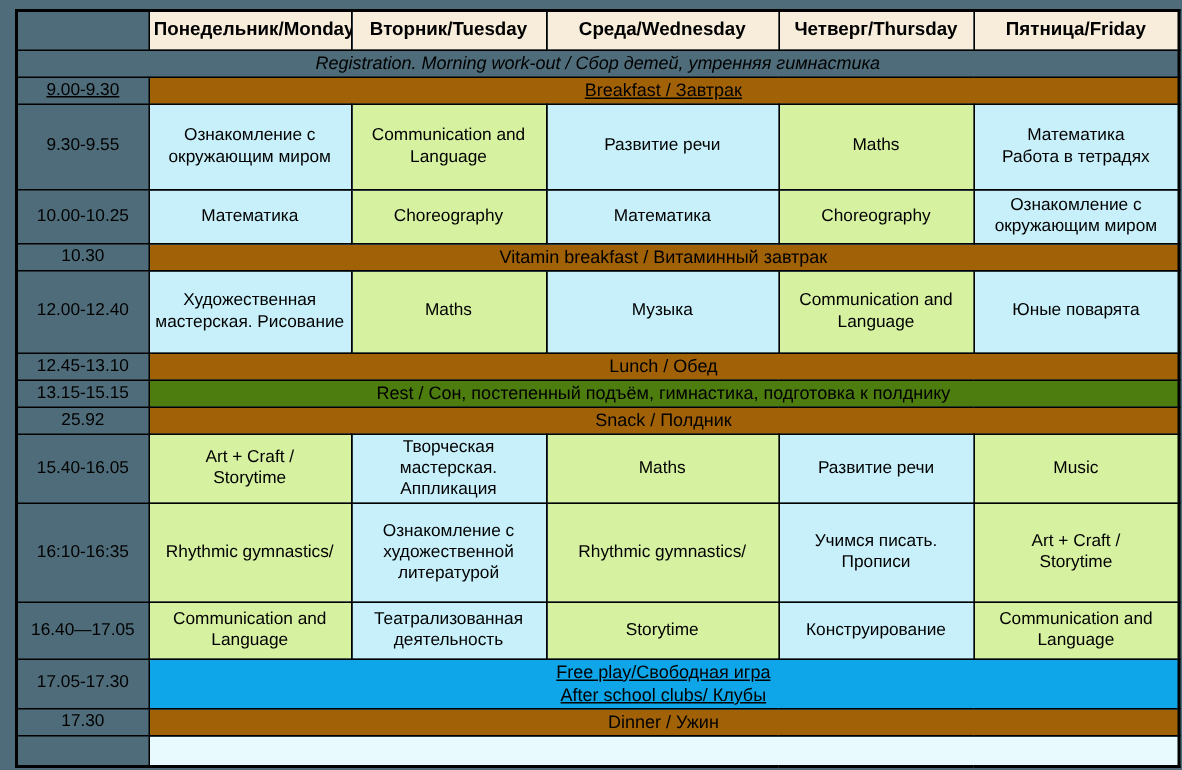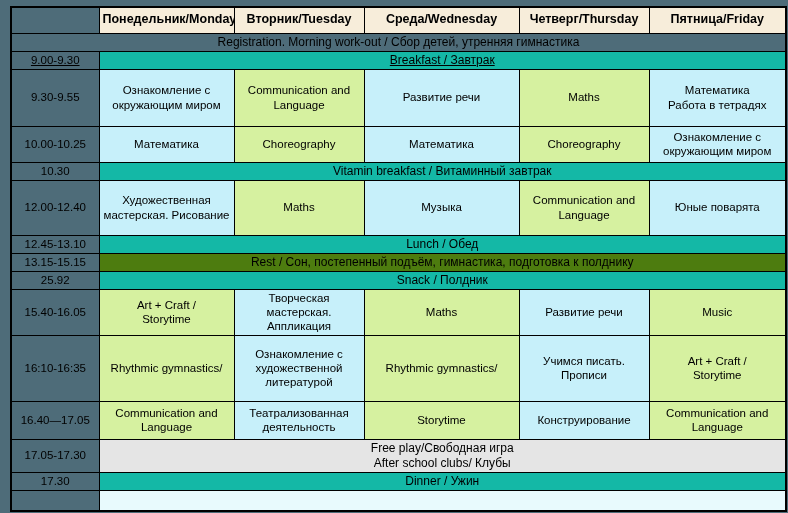--- a/index.html
+++ b/index.html
@@ -27,25 +27,25 @@
     vertical-align: middle;
     font-size: 11.5px;
     line-height: 1.25;
     padding: 1px 3px;
     white-space: pre-line;
     overflow: hidden;
     box-sizing: border-box;
   }
   td.slate    { background: #4E6C79; }
   td.cream    { background: #F7EDDA; font-weight: bold; font-size: 12.5px; }
-  td.pink     { background: #14b8a6; }
+  td.pink     { background: #a16207; }
   td.blue     { background: #C7F0FA; }
   td.green    { background: #D6F1A0; }
   td.lavender { background: #4d7c0f; }
-  td.wheat    { background: #e5e5e5; }
+  td.wheat    { background: #0ea5e9; text-decoration: underline; }
   td.pale     { background: #E8FAFD; }
   td.time     { font-size: 11.5px; }
   td.band     { font-size: 12px; }
   td.cls      { font-size: 11.5px; }
 </style>
 </head>
 <body>
 
 <div>
   <table>
@@ -59,21 +59,21 @@
     </colgroup>
     <tbody>
         <tr style="height: 26px; margin-left: 34px;">
           <td class="slate"></td>
           <td class="cream">Понедельник/Monday</td>
           <td class="cream">Вторник/Tuesday</td>
           <td class="cream">Среда/Wednesday</td>
           <td class="cream">Четверг/Thursday</td>
           <td class="cream">Пятница/Friday</td>
         </tr>
-        <tr style="height: 14px;">
+        <tr style="height: 14px; font-style: italic;">
           <td class="slate band" colspan="6">Registration. Morning work-out / Сбор детей, утренняя гимнастика</td>
         </tr>
         <tr style="height: 14px; text-decoration: underline;">
           <td class="slate time">9.00-9.30</td>
           <td class="pink band" colspan="5">Breakfast / Завтрак</td>
         </tr>
         <tr style="height: 57px;">
           <td class="slate time">9.30-9.55</td>
           <td class="blue cls">Ознакомление с окружающим миром</td>
           <td class="green cls">Communication and Language</td>

